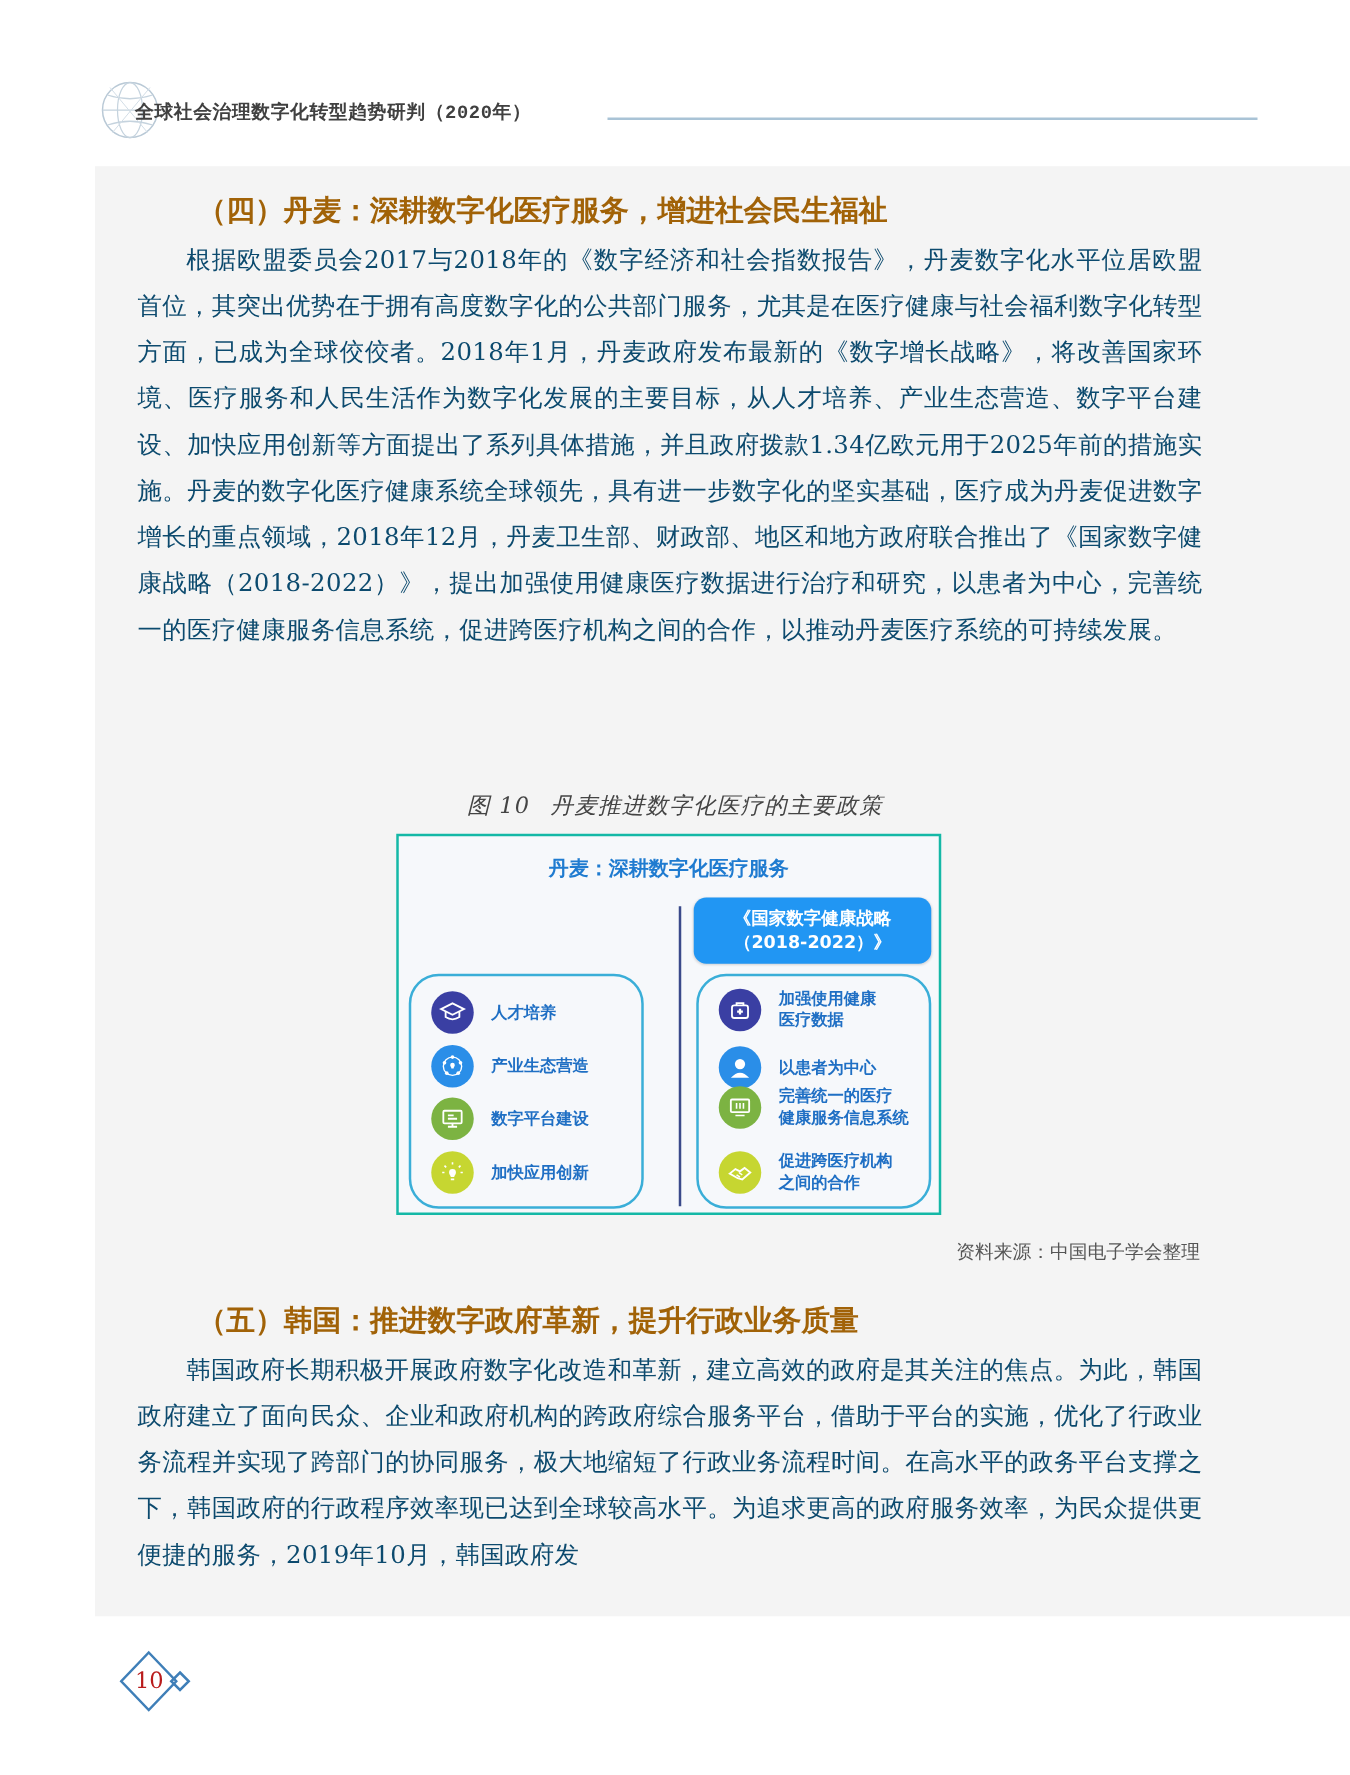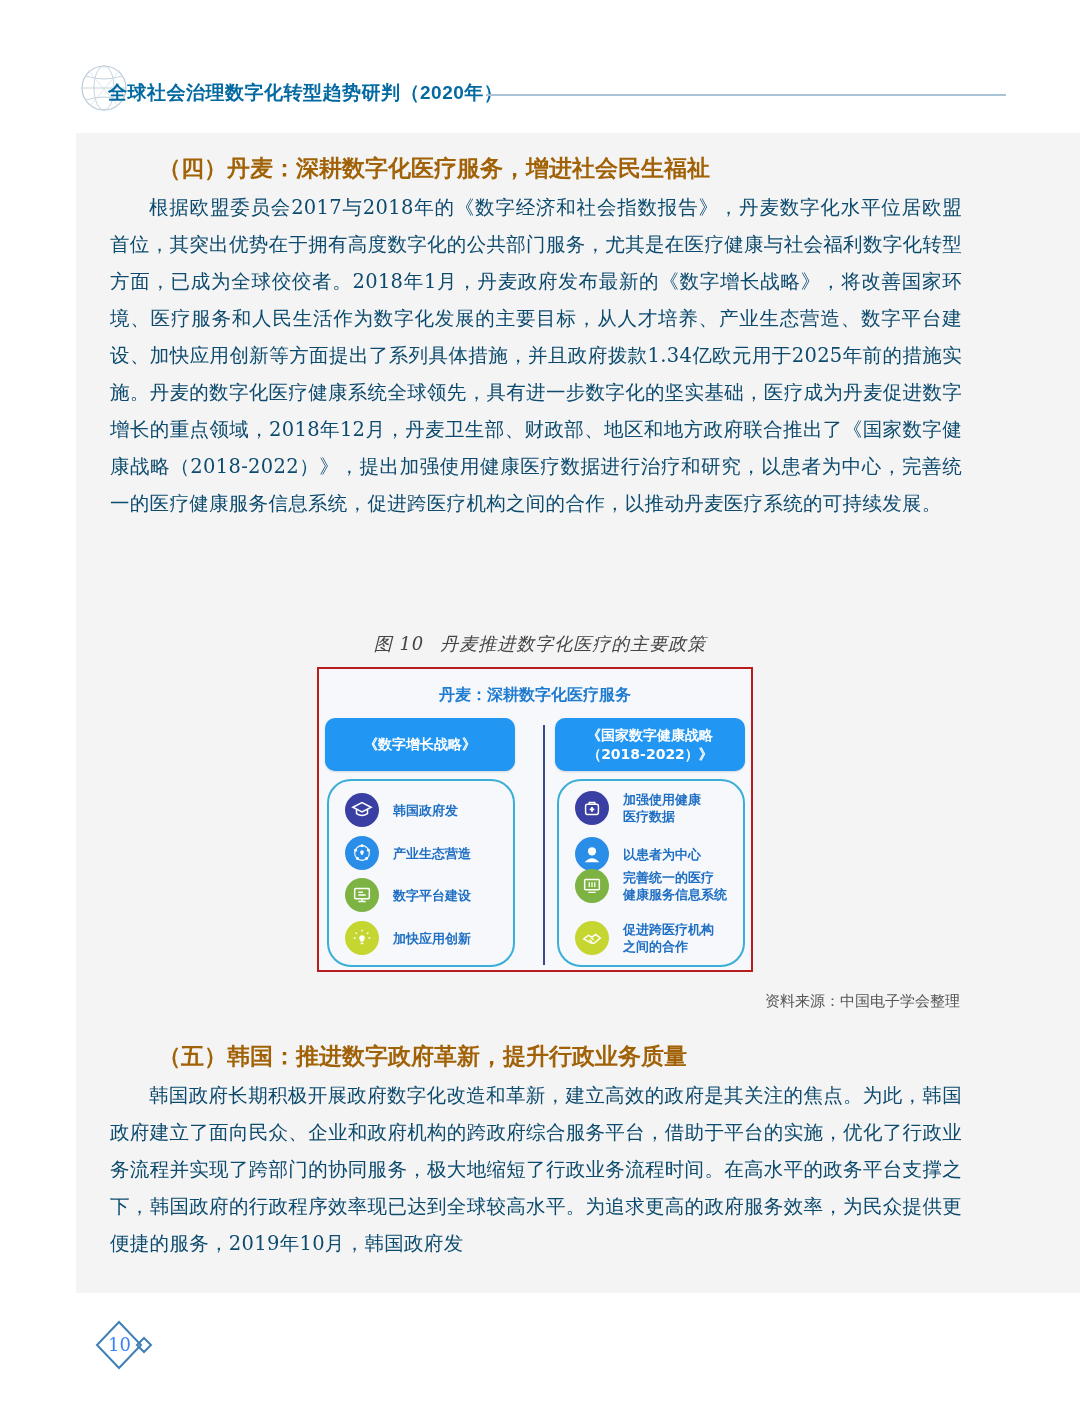--- a/index.html
+++ b/index.html
@@ -1,51 +1,51 @@
 <!DOCTYPE html>
 <html><head>
 <meta charset="utf-8">
 <style>
   html, body { margin:0; padding:0; }
   body { width:1080px; height:1420px; background:#ffffff; position:relative; overflow:hidden;
          font-family:"DejaVu Serif", "Liberation Serif", serif; }
   .header { position:absolute; left:78px; top:62px; width:940px; height:60px; }
   .globe { position:absolute; left:0; top:0; width:56px; height:56px; }
-  .header-title { position:absolute; left:30px; top:18px; font-family:Liberation Sans, sans-serif; font-weight:bold;
-                  font-size:19px; color:#0369a1; letter-spacing:0.5px; white-space:nowrap; }
+  .header-title { position:absolute; left:30px; top:18px; font-family:Liberation Mono, monospace; font-weight:bold;
+                  font-size:15px; color:#404040; letter-spacing:0.5px; white-space:nowrap; }
   .header-line { position:absolute; left:408px; top:32px; width:520px; height:2px; background:#a9c3d6; }
   .content { position:absolute; left:76px; top:133px; width:1004px; height:1160px; background:#f4f4f4; }
   .sec-title { position:absolute; left:158px; font-family:"DejaVu Sans", sans-serif; font-weight:bold;
                font-size:23px; color:#a16207; white-space:nowrap; }
   .para { position:absolute; left:110px; width:852px; font-size:19.5px; line-height:37px; color:#0c4a6e;
           text-align:justify; text-indent:2em; letter-spacing:0.3px; }
   .caption { position:absolute; left:0; width:1080px; top:632px; text-align:center; font-size:18px; color:#444;
              letter-spacing:1px; }
   .caption span { margin:0 8px;font-style:italic; }
-  .fig { position:absolute; left:317px; top:667px; width:436px; height:305px; border:2px solid #b91c1c;
+  .fig { position:absolute; left:317px; top:667px; width:436px; height:305px; border:2px solid #14b8a6;
          background:#f6f8fb; box-sizing:border-box;padding-left:46px; }
   .fig-title { position:absolute; left:0; width:100%; top:16px; text-align:center; font-family:"DejaVu Sans", sans-serif;
                font-weight:bold; font-size:16px; color:#1f7bd0; }
   .fig-divider { position:absolute; left:224px; top:56px; width:2px; height:240px; background:#3a4a8a; }
   .pill { position:absolute; top:49px; height:53px; background:#2196f3; border-radius:10px; color:#fff;
           font-family:"DejaVu Sans", sans-serif; font-weight:bold; font-size:14px; display:flex; align-items:center;
           justify-content:center; text-align:center; line-height:19px; box-shadow:0 1px 2px rgba(0,0,0,0.15); }
   .pill.left { left:6px; width:190px; }
   .pill.right { left:236px; width:190px; }
   .box { position:absolute; top:110px; height:188px; border:2px solid #3aaed8; border-radius:24px; box-sizing:border-box; }
   .box.left { left:8px; width:188px; }
   .box.right { left:238px; width:188px; }
   .item { position:absolute; left:16px; display:flex; align-items:center; }
   .icon { width:34px; height:34px; border-radius:50%; display:flex; align-items:center; justify-content:center; flex:none; }
   .icon svg { width:22px; height:22px; }
   .item-label { margin-left:14px; font-family:"DejaVu Sans", sans-serif; font-weight:bold; font-size:13px; color:#1f6fc4;
                 line-height:17px; white-space:pre-line; }
   .source { position:absolute; right:120px; top:992px; font-size:15px; color:#555; }
   .pagenum { position:absolute; left:94px; top:1318px; width:60px; height:56px; }
-  .pagenum-text { position:absolute; left:14px; top:16px; width:22px; text-align:center; font-size:18px; color:#3b82f6; }
+  .pagenum-text { position:absolute; left:14px; top:16px; width:22px; text-align:center; font-size:18px; color:#b91c1c; }
 </style>
 </head>
 <body>
 
 <div class="header">
   <svg class="globe" viewBox="0 0 56 56">
     <circle cx="26" cy="26" r="22" fill="none" stroke="#b9c9d6" stroke-width="1.2"></circle>
     <ellipse cx="26" cy="26" rx="10" ry="22" fill="none" stroke="#c5d3de" stroke-width="1"></ellipse>
     <path d="M4 26 H48 M8 14 Q26 20 44 14 M8 38 Q26 32 44 38" fill="none" stroke="#c5d3de" stroke-width="1"></path>
     <path d="M10 8 L40 44 M42 8 L12 44" stroke="#d3dee7" stroke-width="0.8"></path>
@@ -60,33 +60,32 @@
 <div class="para" style="top:189px;">根据欧盟委员会2017与2018年的《数字经济和社会指数报告》，丹麦数字化水平位居欧盟首位，其突出优势在于拥有高度数字化的公共部门服务，尤其是在医疗健康与社会福利数字化转型方面，已成为全球佼佼者。2018年1月，丹麦政府发布最新的《数字增长战略》，将改善国家环境、医疗服务和人民生活作为数字化发展的主要目标，从人才培养、产业生态营造、数字平台建设、加快应用创新等方面提出了系列具体措施，并且政府拨款1.34亿欧元用于2025年前的措施实施。丹麦的数字化医疗健康系统全球领先，具有进一步数字化的坚实基础，医疗成为丹麦促进数字增长的重点领域，2018年12月，丹麦卫生部、财政部、地区和地方政府联合推出了《国家数字健康战略（2018-2022）》，提出加强使用健康医疗数据进行治疗和研究，以患者为中心，完善统一的医疗健康服务信息系统，促进跨医疗机构之间的合作，以推动丹麦医疗系统的可持续发展。</div>
 
 <div class="caption">
   <span>图 10</span><span>丹麦推进数字化医疗的主要政策</span>
 </div>
 
 <div class="fig">
   <div class="fig-title">丹麦：深耕数字化医疗服务</div>
   <div class="fig-divider"></div>
 
-  <div class="pill left">《数字增长战略》</div>
   <div class="pill right" style="white-space:pre-line;">《国家数字健康战略
 （2018-2022）》</div>
 
   <div class="box left">
     <div class="item" style="top:12px;">
       <div class="icon" style="background:#3a3fa3;">
         <svg viewBox="0 0 24 24">
             <path d="M2 9 L12 4 L22 9 L12 14 Z" fill="none" stroke="#fff" stroke-width="1.6"></path>
             <path d="M6 11 V16 Q12 20 18 16 V11" fill="none" stroke="#fff" stroke-width="1.6"></path>
           </svg>
       </div>
-      <span class="item-label">韩国政府发</span>
+      <span class="item-label">人才培养</span>
     </div>
     <div class="item" style="top:55px;">
       <div class="icon" style="background:#2a8ee8;">
         <svg viewBox="0 0 24 24">
             <circle cx="12" cy="12" r="8" fill="none" stroke="#fff" stroke-width="1.2"></circle>
             <circle cx="12" cy="4" r="1.6" fill="#fff"></circle>
             <circle cx="19" cy="9" r="1.6" fill="#fff"></circle>
             <circle cx="5" cy="9" r="1.6" fill="#fff"></circle>
             <circle cx="17" cy="18" r="1.6" fill="#fff"></circle>
             <circle cx="7" cy="18" r="1.6" fill="#fff"></circle>

